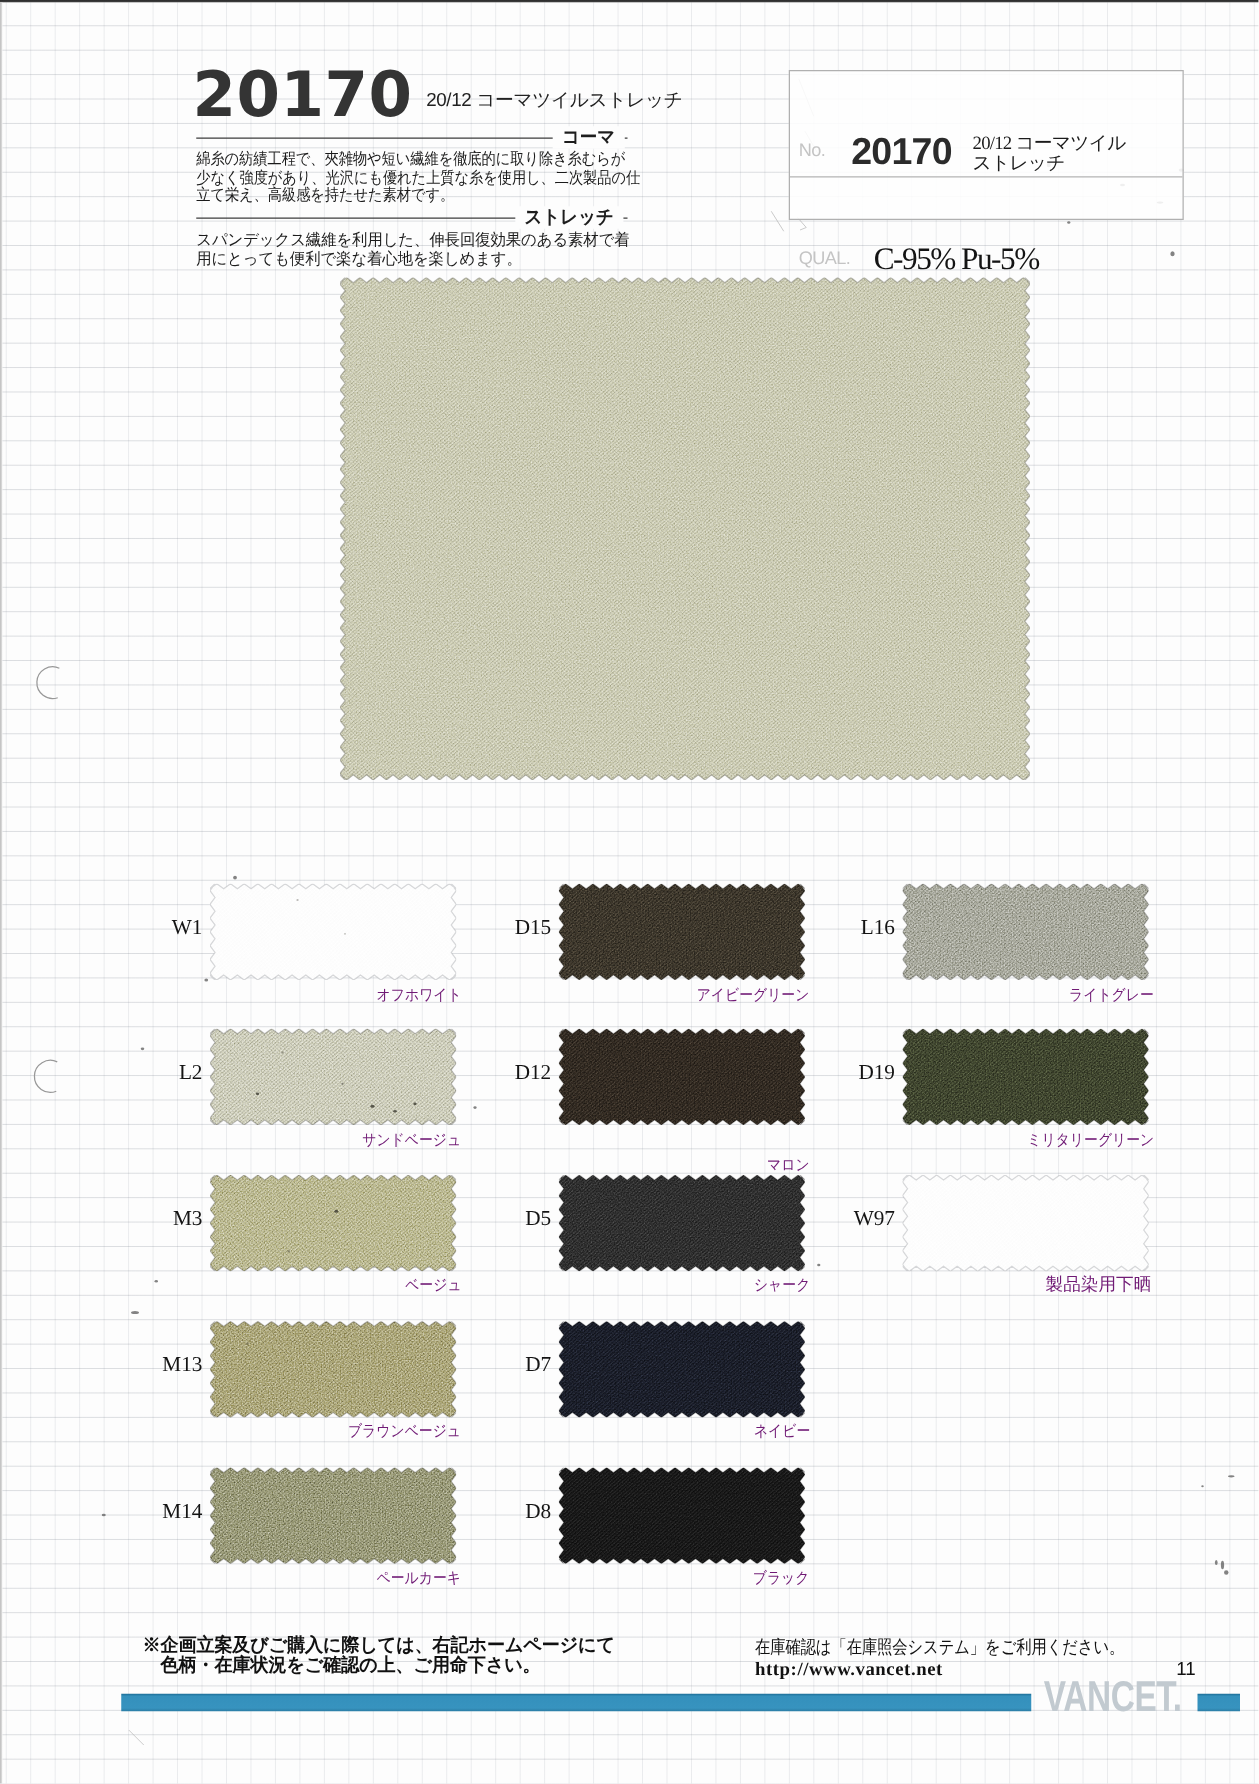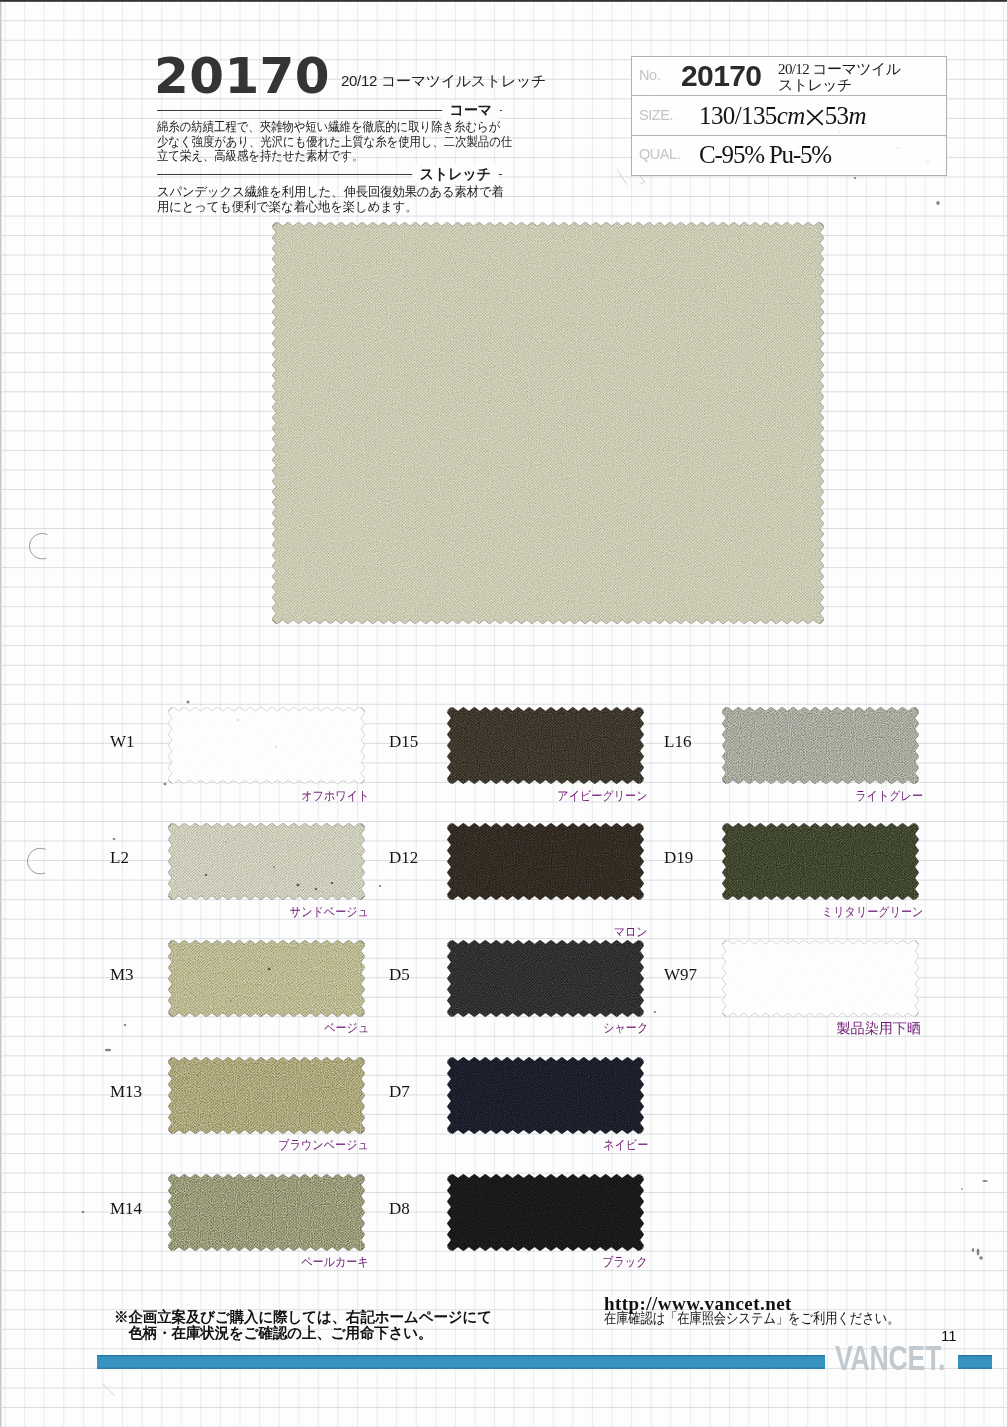--- a/index.html
+++ b/index.html
@@ -35,21 +35,21 @@
                      font-weight:bold;font-size:15px;line-height:18px;color:#1d1d1d;
                      display:inline-block;transform:scaleX(.93);}
 
   .body-txt{position:absolute;left:157px;font-size:13px;line-height:14.7px;color:#1b1b1b;
             width:420px;letter-spacing:-.05px;transform:scaleX(.876);transform-origin:0 0;}
   .body-txt div{white-space:nowrap;}
 
   
   #spec{position:absolute;left:631px;top:56px;width:314px;height:117.5px;
         border:1px solid #b0b0b0;background:rgba(254,254,254,.88);}
-  #spec .row{position:relative;height:38.4px;border-bottom:1px solid #b4b4b4;}
+  #spec .row{position:relative;height:38.4px;border-bottom:1px solid #b4b4b4;margin-top:46px;}
   #spec .row.last{border-bottom:none;height:38.7px;}
   #spec .lab{position:absolute;left:7px;top:-1px;height:100%;display:flex;align-items:center;
              font-family:"Liberation Sans",sans-serif;font-size:14.5px;color:#c4c4c4;letter-spacing:-.45px;}
   #spec .val{position:absolute;top:0;height:100%;display:flex;align-items:center;white-space:nowrap;}
   #spec .no-val{left:49px;font-family:"Liberation Sans",sans-serif;font-weight:bold;font-size:30px;color:#2b2b2b;
                 letter-spacing:-.6px;}
   #spec .no-note{position:absolute;left:146px;top:3.5px;font-family:"Liberation Serif",serif;
                  font-size:15px;line-height:16.6px;color:#1b1b1b;width:175px;letter-spacing:-.6px;}
   #spec .size-val{left:67px;font-size:25px;color:#141414;letter-spacing:-.6px;}
   #spec .size-val .mx{display:inline-block;width:18px;height:17px;margin:0 1px;
@@ -58,34 +58,34 @@
   #spec .qual-val{left:67px;font-size:25px;color:#141414;letter-spacing:-1.2px;}
 
   
   #main-swatch{position:absolute;left:272px;top:222px;width:552px;height:402px;}
 
   
   .sw{position:absolute;}
   .sw .chip{filter:blur(0.25px);}
   #main-swatch{filter:blur(0.3px);}
   .sw .code{position:absolute;font-size:17px;color:#141414;white-space:nowrap;
-            text-align:left;line-height:17px;font-family:"Liberation Serif",serif;}
+            text-align:right;line-height:17px;font-family:"Liberation Serif",serif;}
   .sw .nm{position:absolute;font-size:12.6px;color:#701a75;white-space:nowrap;
           text-align:right;line-height:14px;letter-spacing:0px;}
   .sw .nm span{display:inline-block;transform:scaleX(.88);transform-origin:100% 50%;}
 
   
   .ft-l{position:absolute;left:114px;top:1309px;font-family:"Liberation Sans",sans-serif;
         font-weight:bold;font-size:15px;line-height:16px;color:#111;letter-spacing:-.1px;
         transform:scaleX(.965);transform-origin:0 0;white-space:nowrap;}
   .ft-l div:nth-child(2){padding-left:15px;}
   .ft-r1{position:absolute;left:604px;top:1310px;font-size:14.6px;line-height:16px;color:#111;
          letter-spacing:-.1px;white-space:nowrap;transform:scaleX(.84);transform-origin:0 0;}
-  .ft-r2{position:absolute;left:604px;top:1296px;font-family:"Liberation Serif",serif;
-         font-weight:bold;font-size:19px;line-height:16px;color:#111;letter-spacing:.45px;
+  .ft-r2{position:absolute;left:604px;top:1328px;font-family:"Liberation Serif",serif;
+         font-weight:bold;font-size:15px;line-height:16px;color:#111;letter-spacing:.45px;
          white-space:nowrap;}
   .ft-pg{position:absolute;left:941px;top:1328px;font-family:"Liberation Sans",sans-serif;
          font-size:15px;line-height:16px;color:#111;}
 
   #bluebar-l,#bluebar-r{position:absolute;top:1355px;height:13.6px;
         background:linear-gradient(to bottom,#1c6d96 0,#3490bc 14%,#3793bf 82%,#2b7ca4 100%);}
   #bluebar-l{left:97px;width:728px;}
   #bluebar-r{left:958px;width:34px;}
   #logo{position:absolute;left:835px;top:1341px;font-family:"Liberation Sans",sans-serif;
         font-weight:bold;font-size:34.5px;line-height:34.5px;color:#c2cad0;letter-spacing:-.4px;
@@ -164,32 +164,20 @@
 
   <div id="spec">
     <div class="row">
       <div class="lab">No.</div>
       <div class="val no-val">20170</div>
       <div class="no-note">
         <div>20/12 コーマツイル</div>
         <div>ストレッチ</div>
       </div>
     </div>
-    <div class="row">
-      <div class="lab">SIZE.</div>
-      <div class="val size-val">
-          <span>130/135</span>
-          <i>cm</i>
-          <span class="mx"><svg width="18" height="17" viewBox="0 0 18 17">
-              <path d="M1.2 1.2 L16.8 15.8 M16.8 1.2 L1.2 15.8" stroke="#141414" stroke-width="1.7" fill="none"></path>
-            </svg></span>
-          <span>53</span>
-          <i>m</i>
-        </div>
-    </div>
     <div class="row last">
       <div class="lab">QUAL.</div>
       <div class="val qual-val">C-95% Pu-5%</div>
     </div>
   </div>
 
   <div id="main-swatch">
       <svg width="552" height="402" viewBox="0 0 552 402" xmlns="http://www.w3.org/2000/svg" style="display:block">
         <defs>
           <filter id="nfb13" x="0%" y="0%" width="100%" height="100%" color-interpolation-filters="sRGB">

